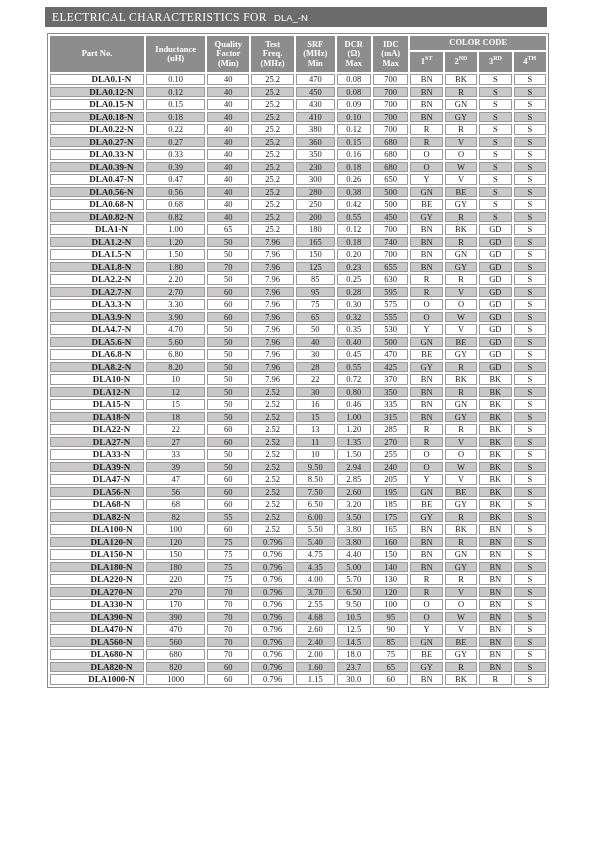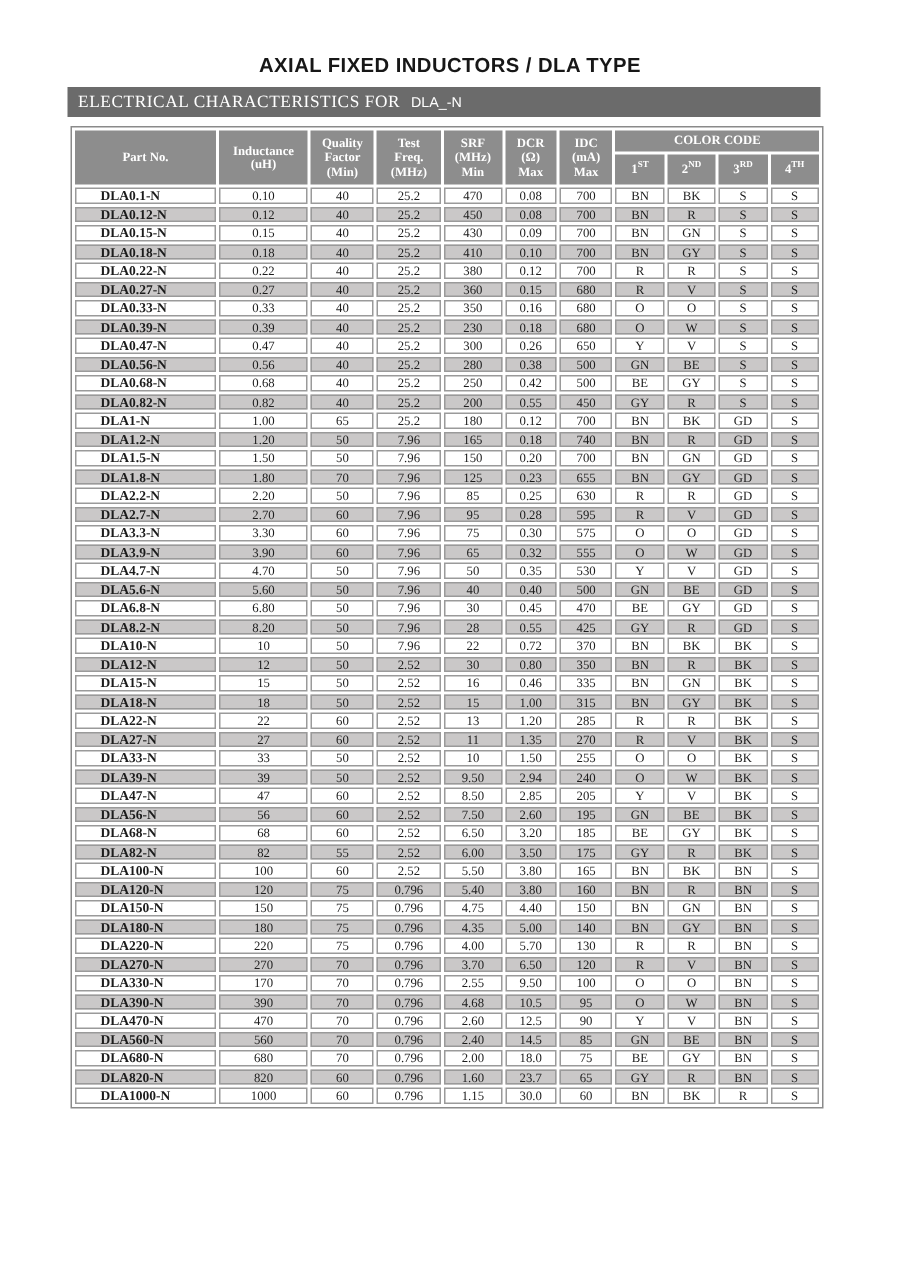--- a/index.html
+++ b/index.html
@@ -72,32 +72,31 @@
     height: 8.5px;
     padding: 0;
     text-align: center;
     color: #1c1c1c;
     vertical-align: middle;
     overflow: hidden;
     white-space: nowrap;
   }
   table.dtable tr.alt td { background: #cac8c8; }
   table.dtable td.part {
-    text-align: left;
-    padding-left: 16px;
+    text-align: center;
+    padding-left: 29px;
     font-weight: bold;
     font-size: 9px;
   }
 </style>
 </head>
 <body>
 
 <div class="page">
 
-  <div class="title">AXIAL FIXED INDUCTORS / DLA TYPE</div>
 
   <div class="section-bar">
     <span>ELECTRICAL CHARACTERISTICS FOR</span>
     <span class="family">DLA_-N</span>
   </div>
 
   <table class="dtable">
     <colgroup>
       <col style="width:90px">
       <col style="width:57px">

